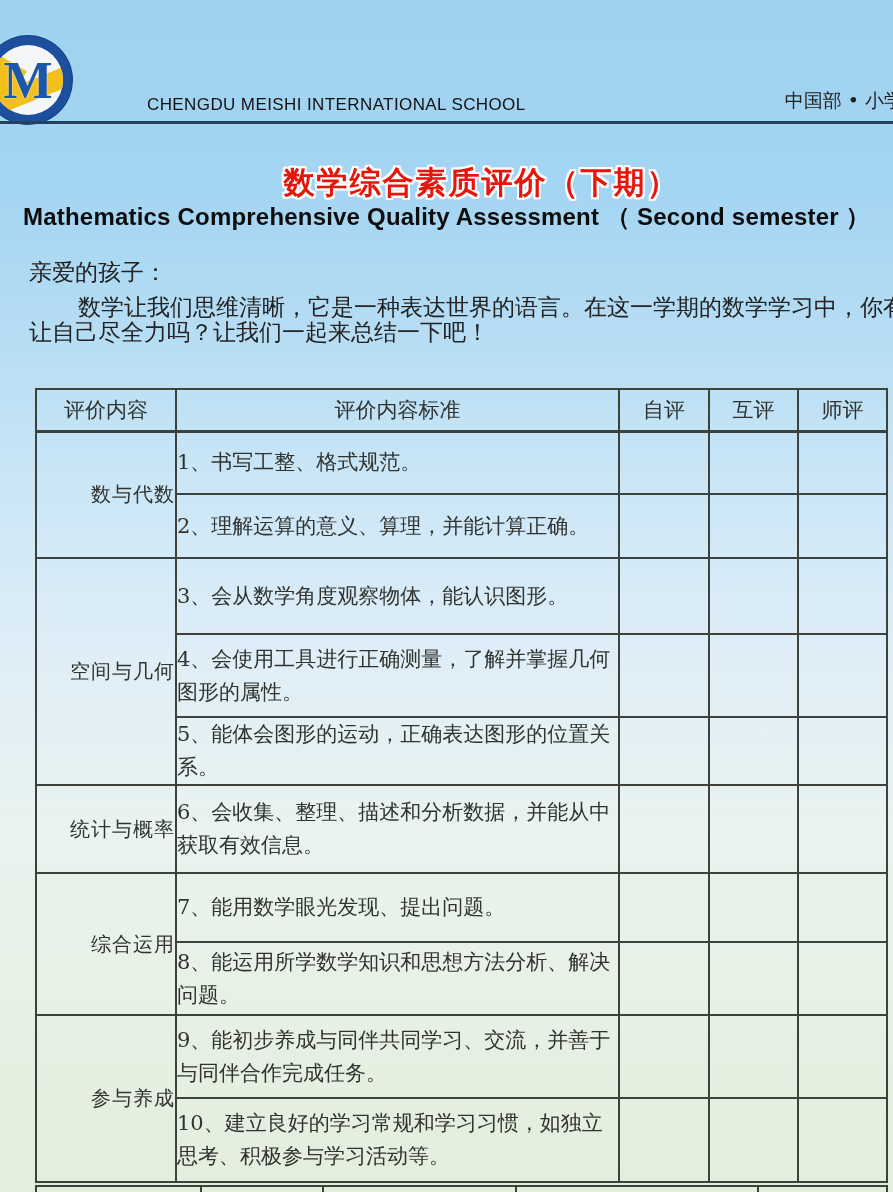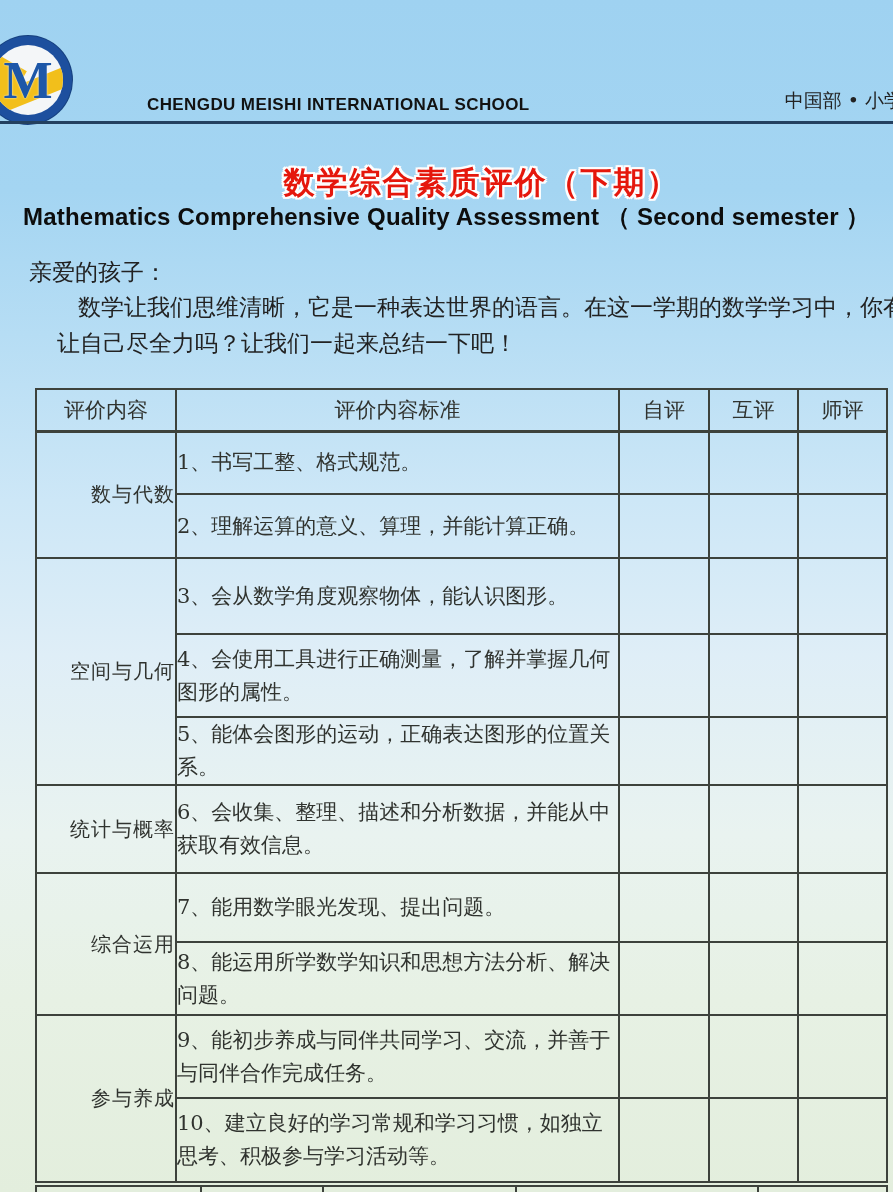--- a/index.html
+++ b/index.html
@@ -17,42 +17,42 @@
   .logo-ribbon{position:absolute; left:-10px; top:36px; width:95px; height:20px;
     background:#f2bf1b; transform:rotate(-22deg);}
   .logo-ribbon2{position:absolute; left:-12px; top:14px; width:40px; height:34px;
     background:#f2bf1b; transform:rotate(30deg);}
   .logo-m{position:absolute; left:0; top:0; width:100%; height:100%;
     display:flex; align-items:center; justify-content:center;
     font-family:"Liberation Serif", serif; font-weight:bold; font-size:52px;
     color:#1d57a8; text-shadow:0 0 2px #f4f6f8;}
   .school-cn{position:absolute; left:146px; top:48px; font-size:33px; font-weight:bold;
     color:#1c1c1c; letter-spacing:13px; white-space:nowrap;}
-  .school-en{position:absolute; left:147px; top:95px; font-size:17px; font-weight:bold;
+  .school-en{position:absolute; left:147px; top:95px; font-size:17px; font-weight:normal;
     color:#121212; letter-spacing:0.4px; white-space:nowrap;}
   .dept{position:absolute; right:-10px; top:88px; font-size:19px; color:#1a1a1a;
     font-family:"DejaVu Serif","Liberation Serif",serif; white-space:nowrap;}
   .header-rule{position:absolute; left:0; top:121px; width:893px; height:3px;
     background:#23405f;}
   
   .title-cn{position:absolute; left:0; top:162px; width:893px; text-align:center;
     font-size:31px; font-weight:bold; letter-spacing:2px; color:#e5170c;
     text-shadow:-2px -2px 0 #fdfdfd, 2px -2px 0 #fdfdfd, -2px 2px 0 #fdfdfd,
       2px 2px 0 #fdfdfd, 0 -2px 0 #fdfdfd, 0 2px 0 #fdfdfd,
       -2px 0 0 #fdfdfd, 2px 0 0 #fdfdfd;margin-left:35px;}
   .title-en{position:absolute; left:0; top:201px; width:893px; text-align:center;
     font-size:24px; font-weight:bold; color:#0d0d0d; letter-spacing:0.2px;
     white-space:nowrap;}
   
   .intro{font-family:"DejaVu Serif","Liberation Serif",serif; color:#222222;
     font-size:23px; white-space:nowrap;}
   .intro-salutation{position:absolute; left:29px; top:257px;text-align:center;}
   .intro-line1{position:absolute; left:29px; top:292px; width:864px; overflow:hidden;
     text-indent:49px;}
-  .intro-line2{position:absolute; left:29px; top:328px;margin-left:28px;}
+  .intro-line2{position:absolute; left:29px; top:317px;}
   
   table.assess{position:absolute; left:35px; top:388px; width:851px;
     border-collapse:collapse; table-layout:fixed;
     font-family:"DejaVu Serif","Liberation Serif",serif; color:#30332f;}
   table.assess th, table.assess td{border:2px solid #3d423c; padding:0;}
   table.assess thead th{font-weight:normal; font-size:21px; text-align:center;
     border-bottom-width:3px;}
   td.cat{font-size:20px; text-align:right; letter-spacing:1px;}
   td.item{font-size:21px; text-align:left; padding:4px 10px 4px 12px;
     line-height:33px;}

